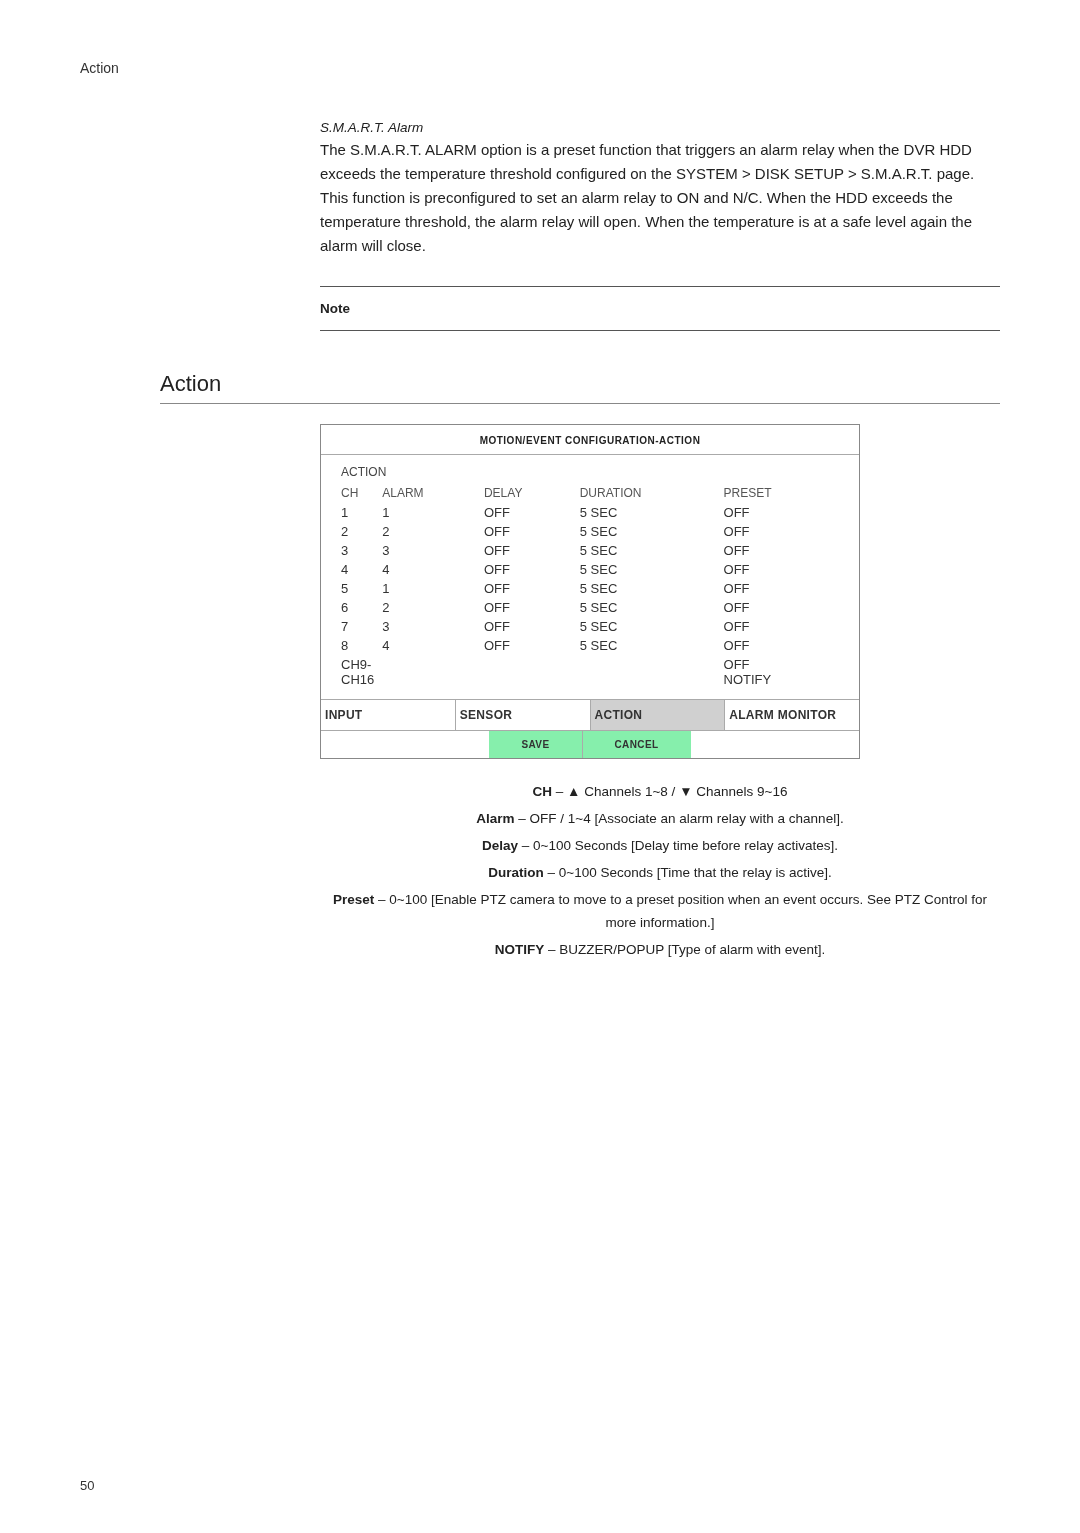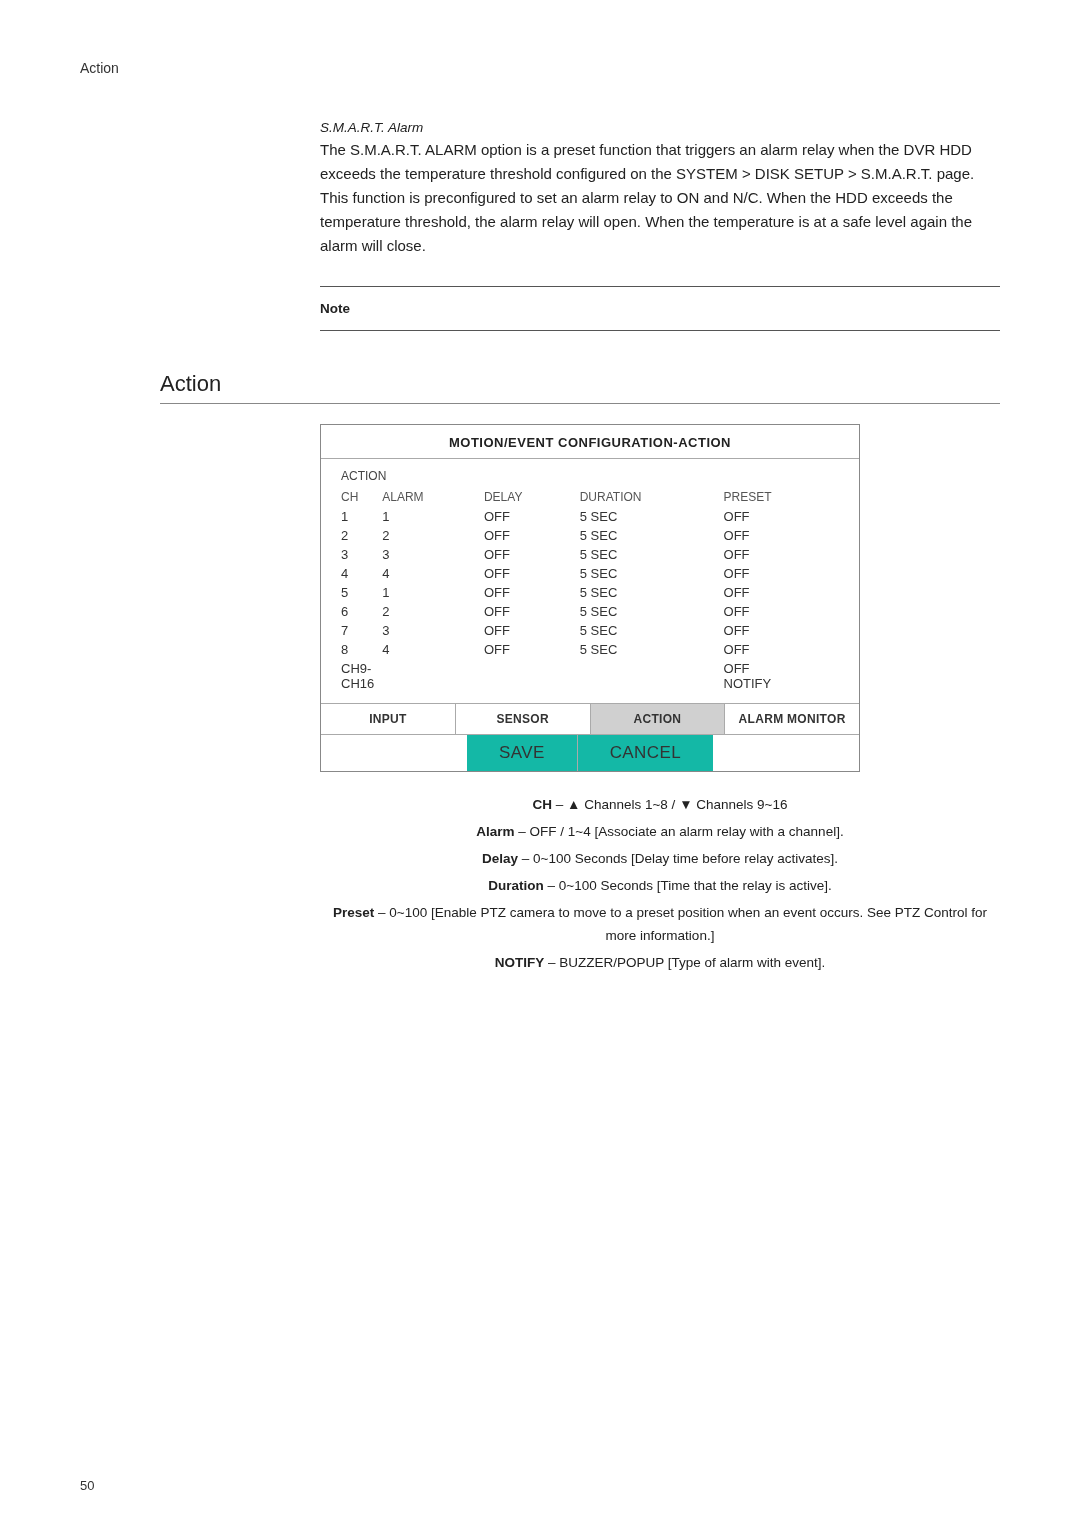--- a/index.html
+++ b/index.html
@@ -82,21 +82,21 @@
     
     .table-container {
       border: 1.5px solid #888;
       width: 100%;
       max-width: 540px;
       margin-left: 0;
     }
 
     .table-title {
       text-align: center;
-      font-size: 13px;
+      font-size: 10px;
       font-weight: bold;
       letter-spacing: 0.5px;
       padding: 10px 0 8px 0;
       border-bottom: 1px solid #aaa;
     }
 
     .table-inner {
       padding: 10px 20px 0 20px;
     }
 
@@ -139,21 +139,20 @@
 
     
     .tabs-row {
       display: flex;
       border-top: 1px solid #aaa;
       margin-top: 10px;
     }
 
     .tab-cell {
       flex: 1;
-      text-align: center;
       padding: 8px 4px;
       font-size: 12px;
       font-weight: bold;
       color: #333;
       border-right: 1px solid #aaa;
       text-transform: uppercase;
       letter-spacing: 0.3px;
       cursor: pointer;
     }
 
@@ -168,26 +167,26 @@
     
     .save-cancel-row {
       display: flex;
       justify-content: center;
       gap: 0;
       border-top: 1px solid #aaa;
     }
 
     .save-cancel-row .btn {
       padding: 8px 32px;
-      font-size: 17px;
-      font-weight: normal;
+      font-size: 10px;
+      font-weight: bold;
       text-transform: uppercase;
       letter-spacing: 0.4px;
       color: #333;
-      background: #14b8a6;
+      background: #86efac;
       border: none;
       border-right: 1px solid #aaa;
       cursor: pointer;
     }
 
     .save-cancel-row .btn:last-child {
       border-right: none;
     }
 
     

